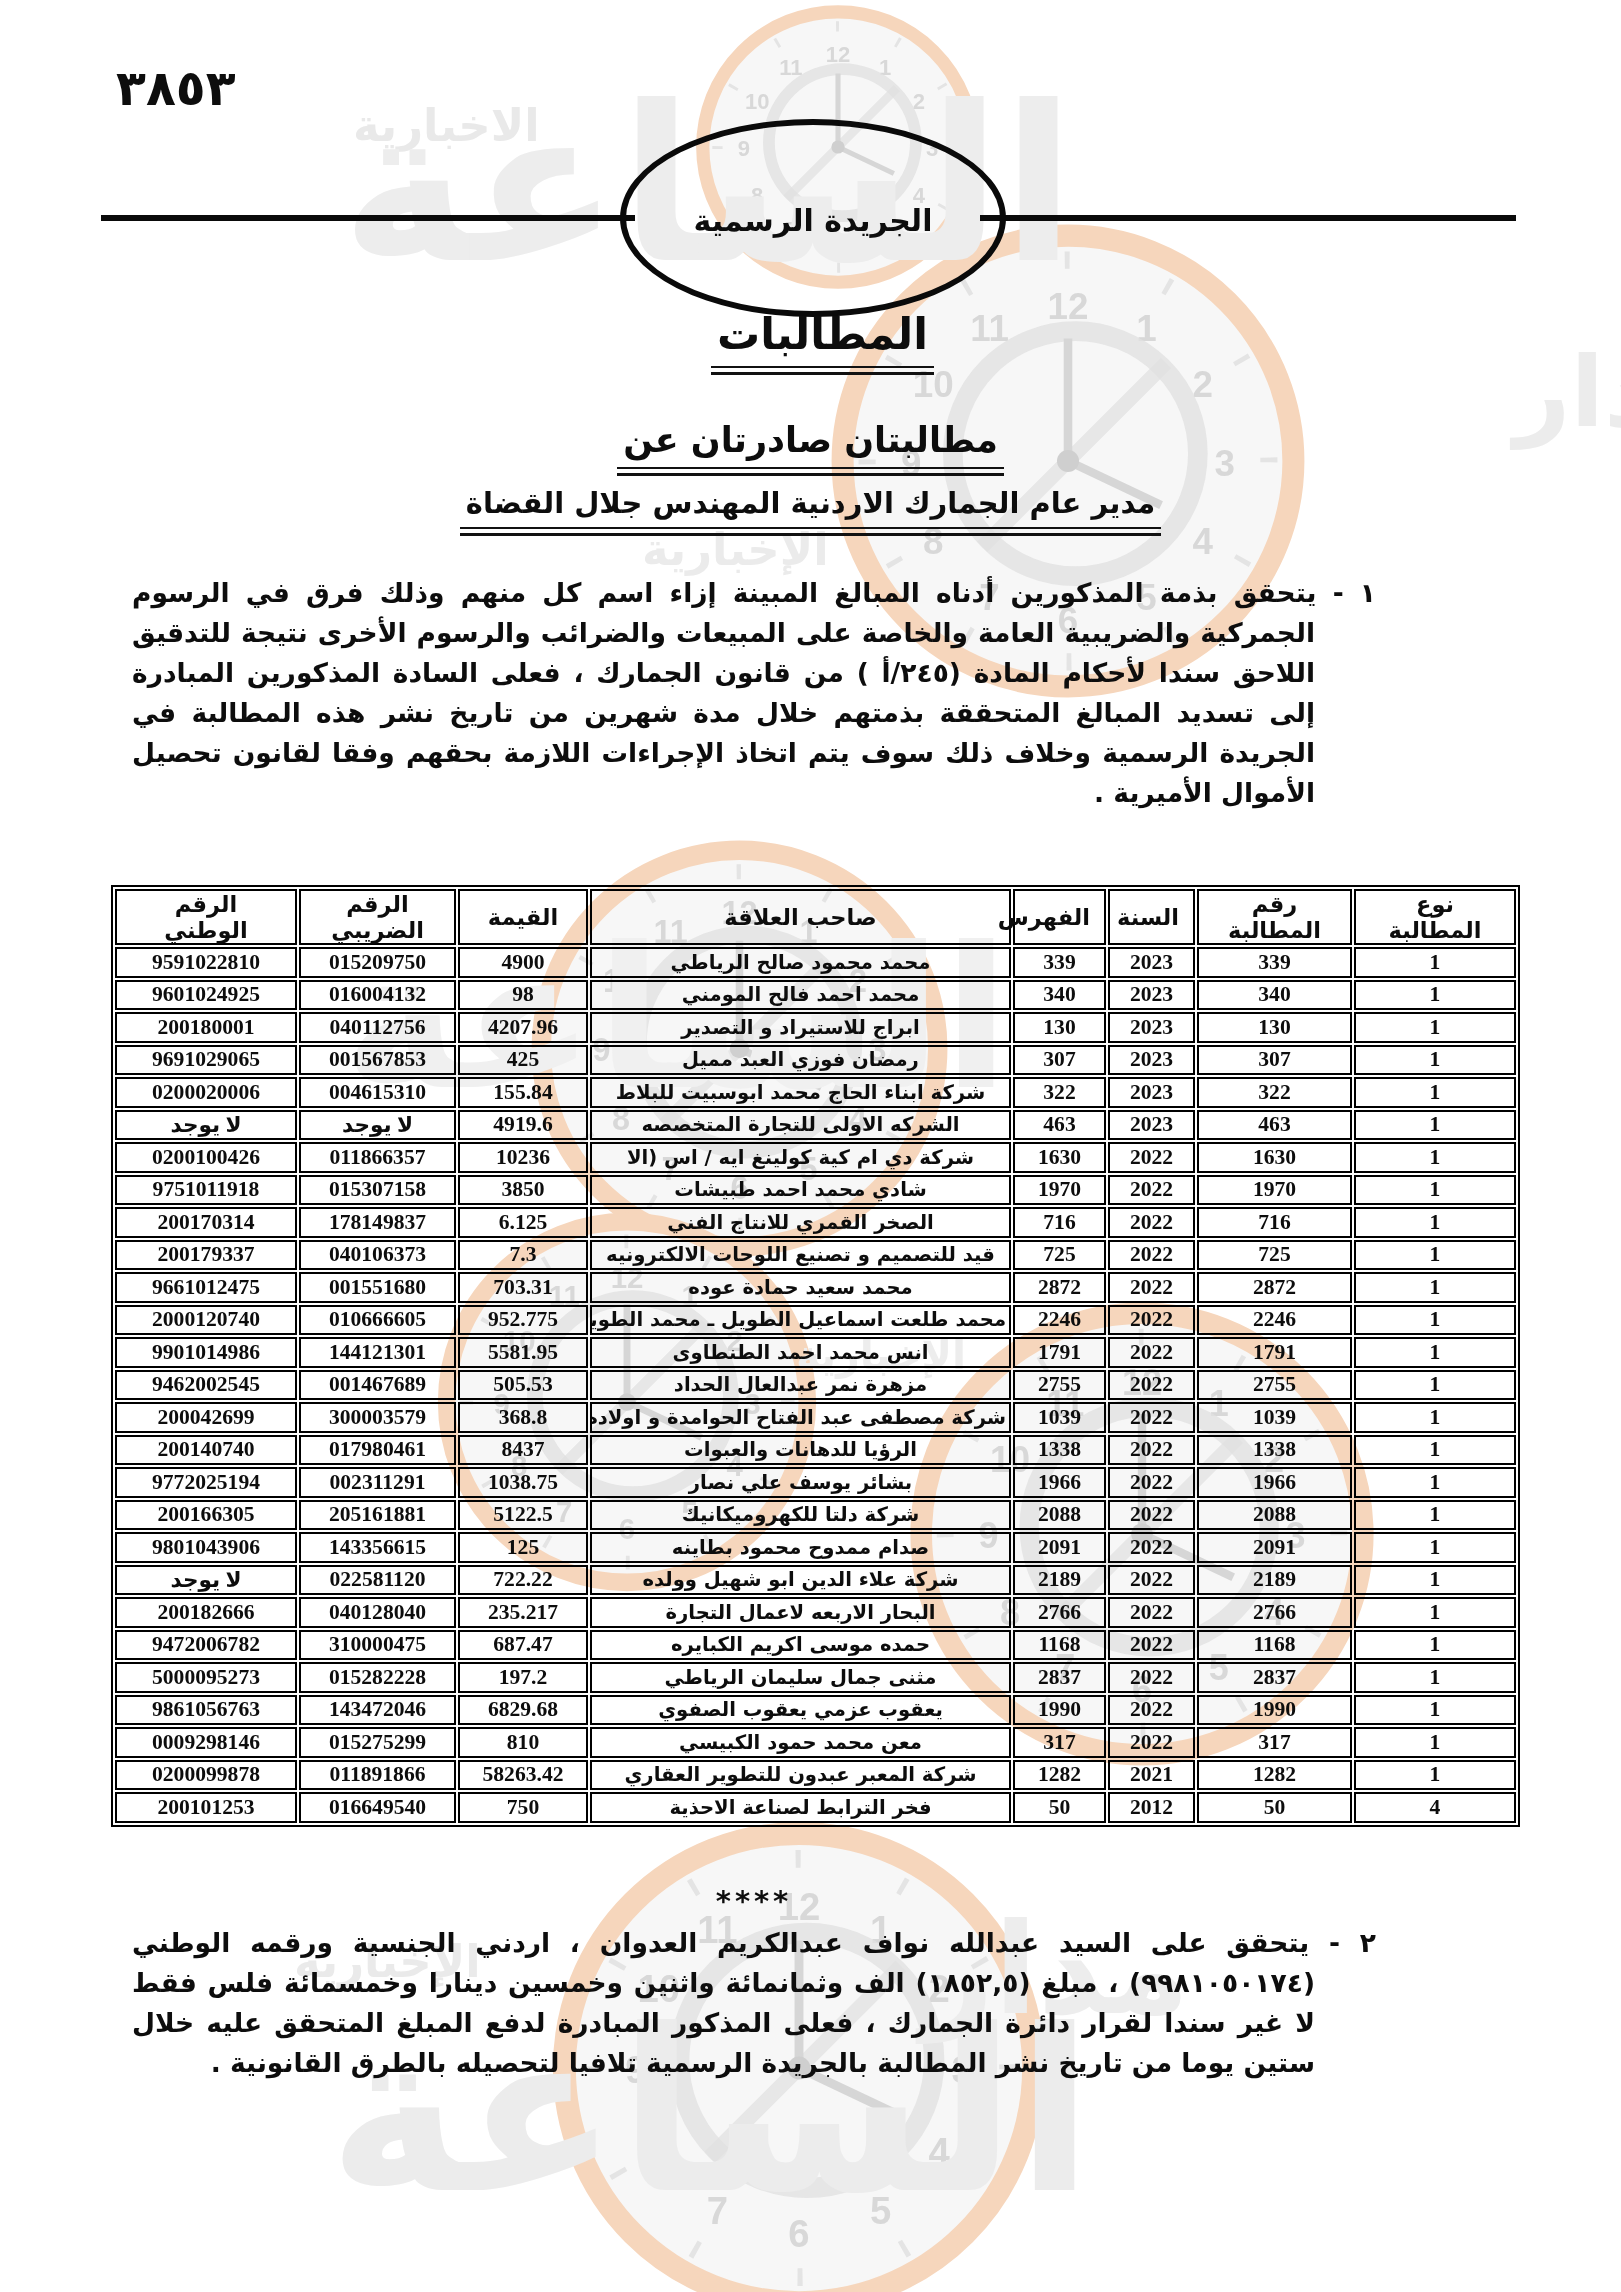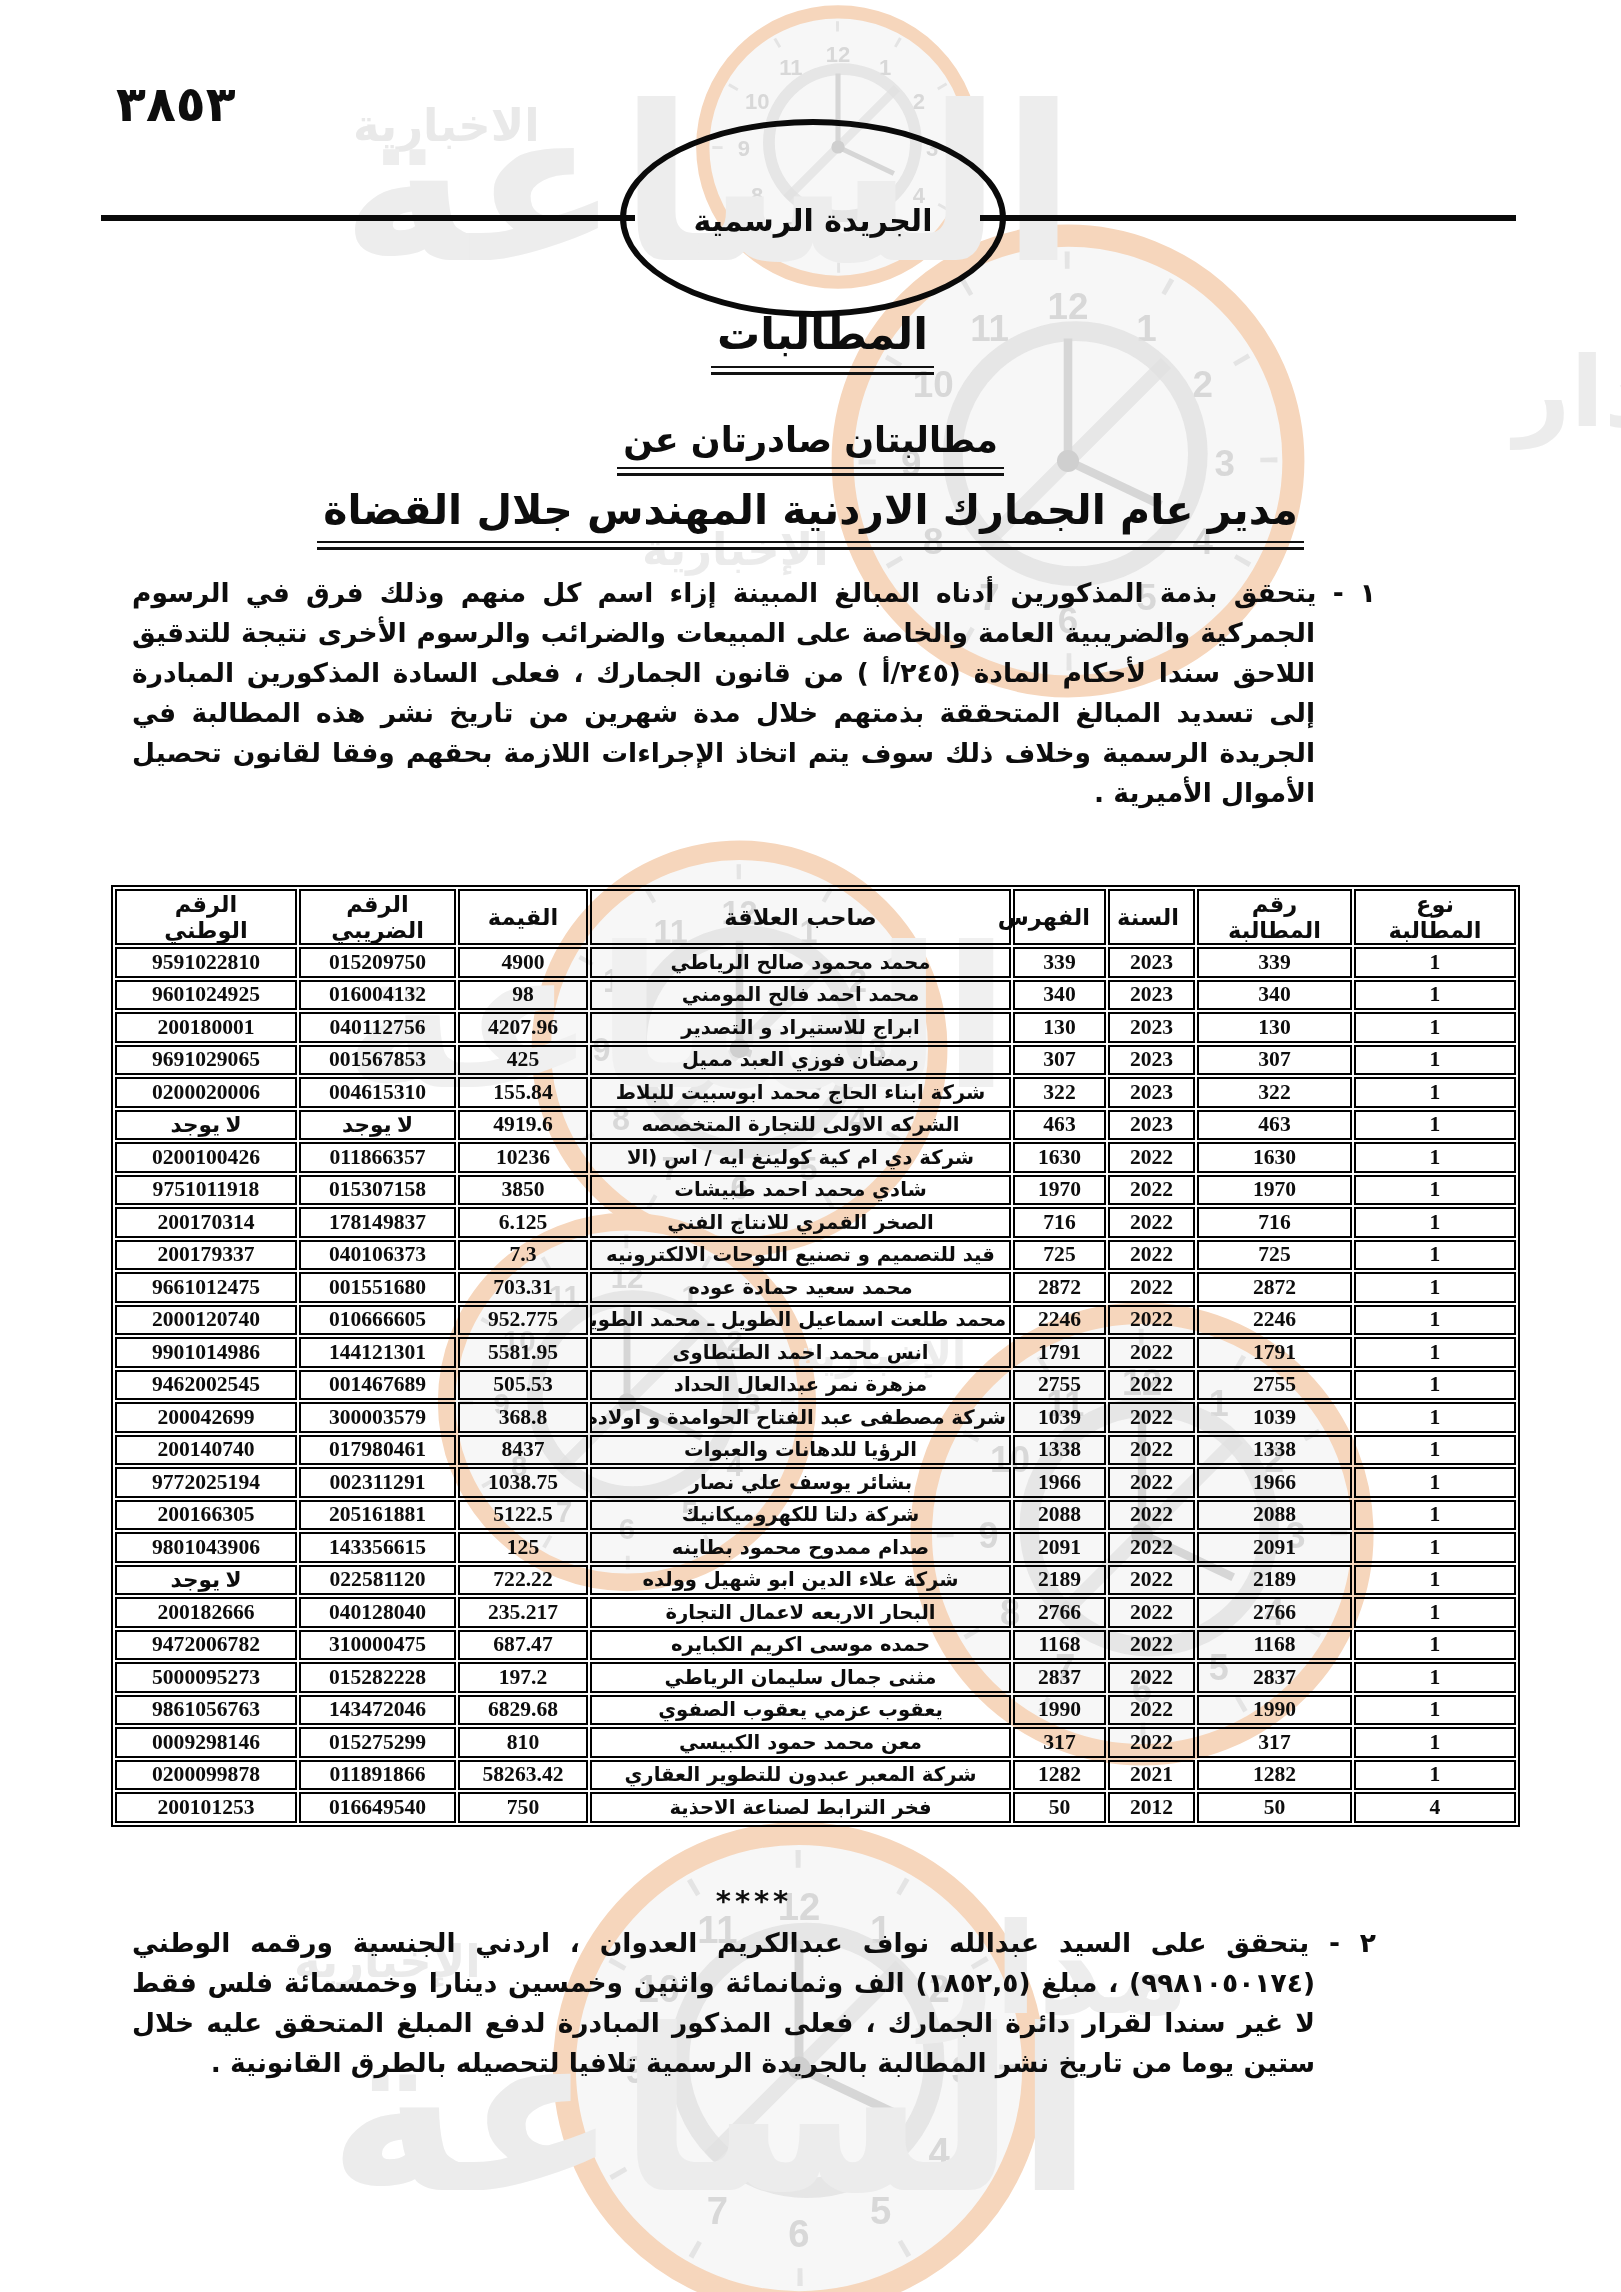--- a/index.html
+++ b/index.html
@@ -4,34 +4,34 @@
 <style>
   html,body{margin:0;padding:0;background:#fff;}
   .page{position:relative;width:1621px;height:2293px;background:#ffffff;overflow:hidden;
         font-family:"DejaVu Sans",sans-serif;color:#0d0d0d;}
   .wm-layer{position:absolute;inset:0;z-index:0;}
   .wm-clock{position:absolute;}
   .wm-text{position:absolute;font-weight:700;line-height:1;white-space:nowrap;
            font-family:"DejaVu Sans",sans-serif;}
   .content{position:absolute;inset:0;z-index:1;}
 
-  .page-number{position:absolute;top:76px;left:116px;font-size:49px;font-weight:700;}
+  .page-number{position:absolute;top:60px;left:116px;font-size:49px;font-weight:700;}
   .rule{position:absolute;height:5.9px;background:#0a0a0a;top:215px;}
   .rule.left{left:101px;width:534px;}
   .rule.right{left:980px;width:536px;}
   .oval{position:absolute;left:620px;top:119px;width:374px;height:186px;border:6.9px solid #0a0a0a;
         border-radius:50%;display:flex;align-items:center;justify-content:center;}
   .oval span{font-size:30px;font-weight:700;padding-top:5.9px;}
 
   .center-line{position:absolute;left:0;width:100%;text-align:center;}
   .dbl{display:inline-block;border-bottom:2.9px solid #111;padding:0 5.9px 6.9px 5.9px;position:relative;}
   .dbl::after{content:"";position:absolute;left:0;right:0;bottom:-8.8px;height:2.9px;background:#111;}
   .main-title{top:297px;font-size:43px;font-weight:700;}
   .sub-title-1{top:420px;font-size:35px;font-weight:700;}
-  .sub-title-2{top:486px;font-size:41px;font-weight:700;}
+  .sub-title-2{top:486px;font-size:29px;font-weight:700;}
 
   .para{position:absolute;left:132px;right:245px;text-align:justify;direction:rtl;
         font-size:26.5px;font-weight:700;line-height:40px;margin:0;
         padding-right:61px;text-indent:-61px;}
   .para-1{top:573px;}
   .para-2{top:1923px;}
   .stars{position:absolute;top:1884px;left:132px;right:245px;text-align:center;
          font-size:29px;font-weight:700;letter-spacing:3.9px;}
 
   table.claims{position:absolute;top:885px;left:111px;width:1404px;table-layout:fixed;

